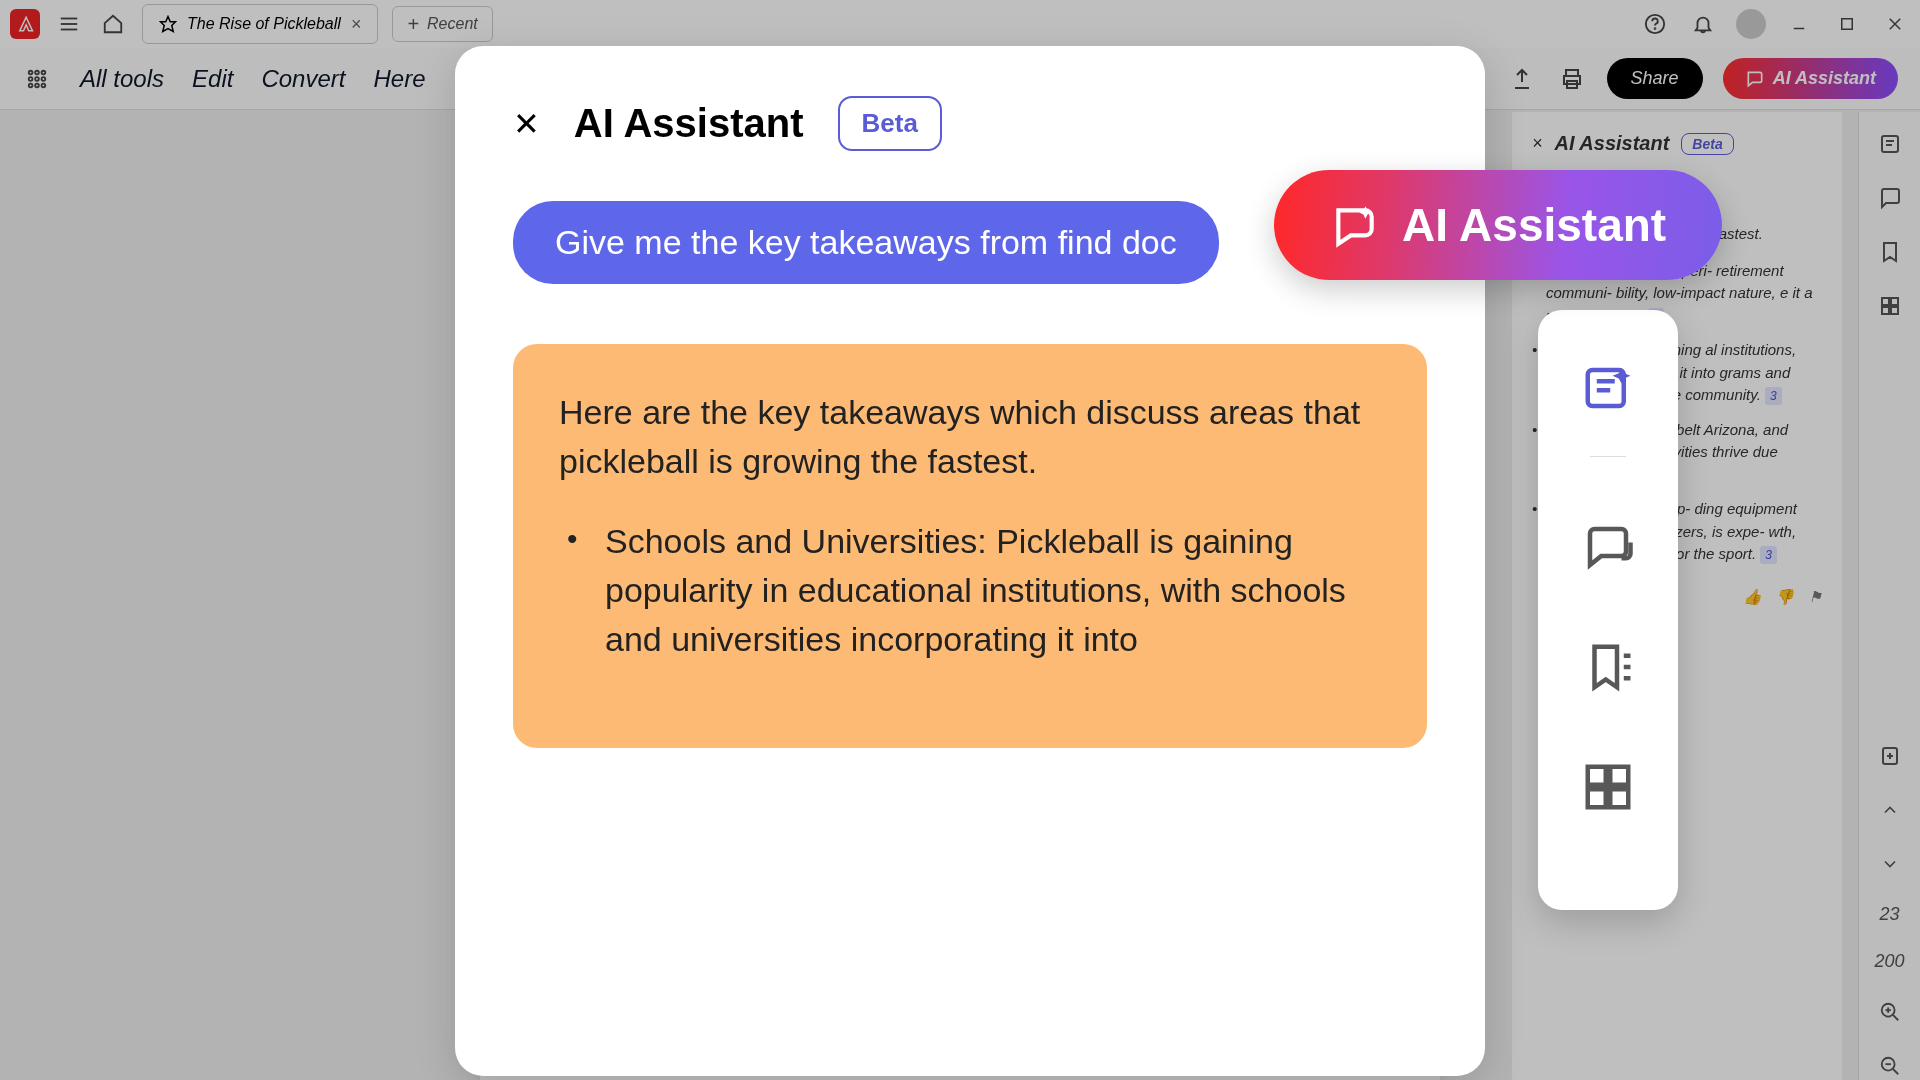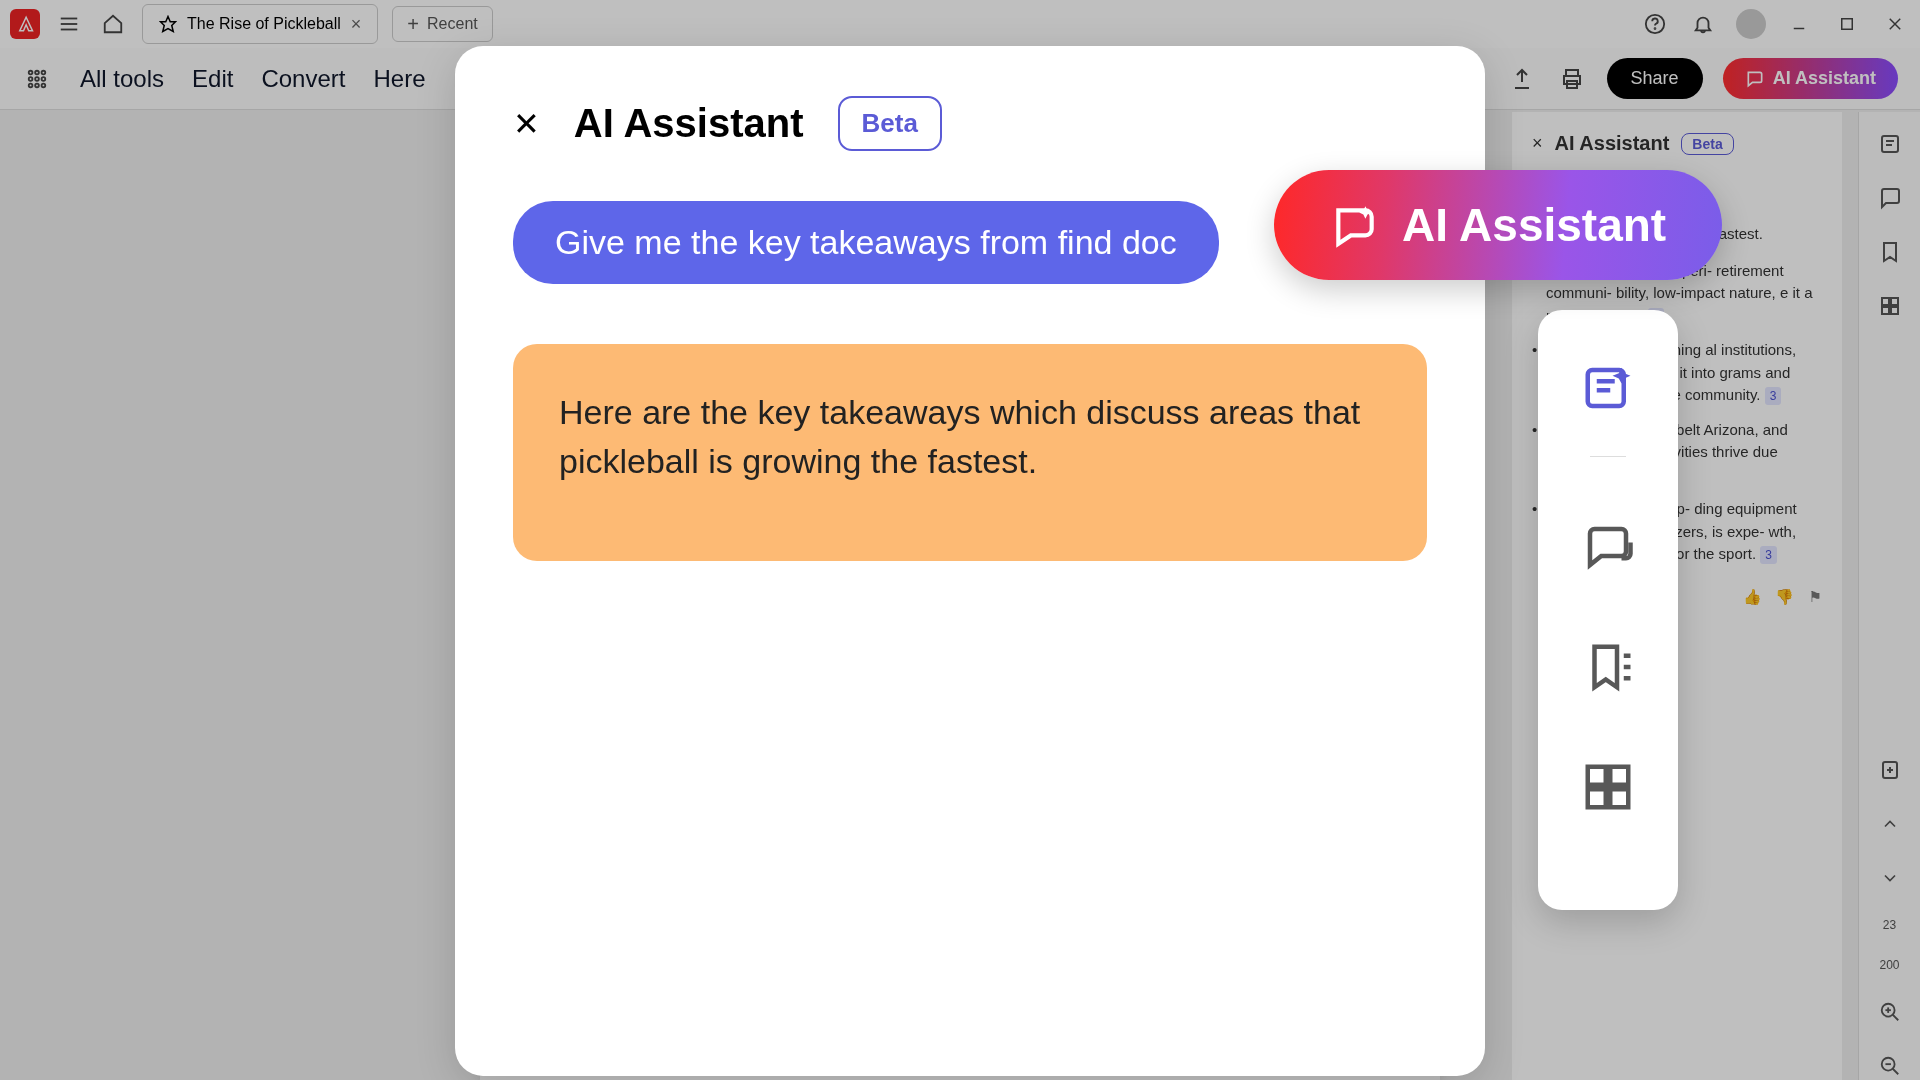--- a/index.html
+++ b/index.html
@@ -1,19 +1,19 @@
 <!DOCTYPE html>
 <html><head>
 <meta charset="utf-8">
 <style>
 * { margin: 0; padding: 0; box-sizing: border-box; font-family: -apple-system, BlinkMacSystemFont, "Segoe UI", sans-serif; }
 body { background: #f5f5f5; width: 1920px; height: 1080px; overflow: hidden; position: relative; }
 
 
-.app-bg { position: absolute; inset: 0; filter: brightness(0.75); }
+.app-bg { position: absolute; inset: 0; filter: brightness(0.75); font-style: italic; }
 
 
 .titlebar { display: flex; align-items: center; height: 48px; background: #fff; gap: 14px; padding: 0 10px; }
 .adobe-logo { width: 30px; height: 30px; background: #ed2224; border-radius: 6px; display: flex; align-items: center; justify-content: center; color: #fff; font-weight: 700; }
 .icon-btn { width: 30px; height: 30px; display: flex; align-items: center; justify-content: center; color: #444; cursor: pointer; }
 .tab { display: flex; align-items: center; gap: 10px; padding: 0 16px; height: 40px; background: #fff; border: 1px solid #ccc; border-radius: 6px; }
 .create-btn { display: flex; align-items: center; gap: 8px; padding: 0 14px; height: 36px; border: 1px solid #ccc; border-radius: 6px; color: #555; }
 .tb-right { margin-left: auto; display: flex; gap: 18px; align-items: center; }
 .avatar { width: 30px; height: 30px; border-radius: 50%; background: #ccc; }
 
@@ -44,21 +44,21 @@
 .rp-ul { list-style: none; padding-left: 0; }
 .rp-ul li { margin-bottom: 12px; position: relative; padding-left: 14px; }
 .rp-ul li::before { content: "•"; position: absolute; left: 0; }
 .cite { display: inline-block; background: #e3e5ff; color: #4a50d0; padding: 0 5px; border-radius: 3px; font-size: 12px; }
 .rp-fb { display: flex; gap: 14px; justify-content: flex-end; margin-top: 20px; color: #777; }
 
 
 .rail { position: absolute; right: 0; top: 112px; bottom: 0; width: 62px; background: #fafafa; border-left: 1px solid #ddd; display: flex; flex-direction: column; align-items: center; gap: 26px; padding-top: 18px; }
 .rail-spacer { flex: 1; }
 .rail-icon { width: 28px; height: 28px; color: #555; display: flex; align-items: center; justify-content: center; }
-.page-num { font-size: 12px; color: #555; }
+.page-num { font-size: 18px; color: #555; }
 
 
 
 
 .modal { position: absolute; top: 46px; left: 455px; width: 1030px; height: 1030px; background: #fff; border-radius: 28px; box-shadow: 0 10px 40px rgba(0,0,0,0.15); padding: 50px 58px; z-index: 10; }
 .modal-head { display: flex; align-items: center; gap: 34px; margin-bottom: 50px; }
 .modal-close { font-size: 32px; color: #000; cursor: pointer; font-weight: 300; }
 .modal-title { font-size: 40px; font-weight: 700; }
 .modal-beta { border: 2px solid #5b5bd6; color: #5b5bd6; padding: 10px 22px; border-radius: 14px; font-size: 26px; font-weight: 600; }
 .user-msg {
@@ -326,20 +326,23 @@
     <span class="modal-close">✕</span>
     <span class="modal-title">AI Assistant</span>
     <span class="modal-beta">Beta</span>
   </div>
   <div class="user-msg">
     <span>Give me the key takeaways from find doc</span>
   </div>
   <div class="ai-response">
     <p class="intro">Here are the key takeaways which discuss areas that pickleball is growing the fastest.</p>
     <ul class="ai-ul">
+      <li>
+        <span>Schools and Universities: Pickleball is gaining popularity in educational institutions, with schools and universities incorporating it into</span>
+      </li>
     </ul>
   </div>
 </div>
 
 <div class="float-ai">
   <svg viewBox="0 0 24 24" stroke="#fff" stroke-width="2" fill="none">
     <path d="M4 5h13a3 3 0 0 1 3 3v6a3 3 0 0 1-3 3H10l-6 4z"></path>
     <path d="M17 3l1 2 2 1-2 1-1 2-1-2-2-1 2-1z" fill="#fff" stroke="none"></path>
   </svg>
   <span>AI Assistant</span>

